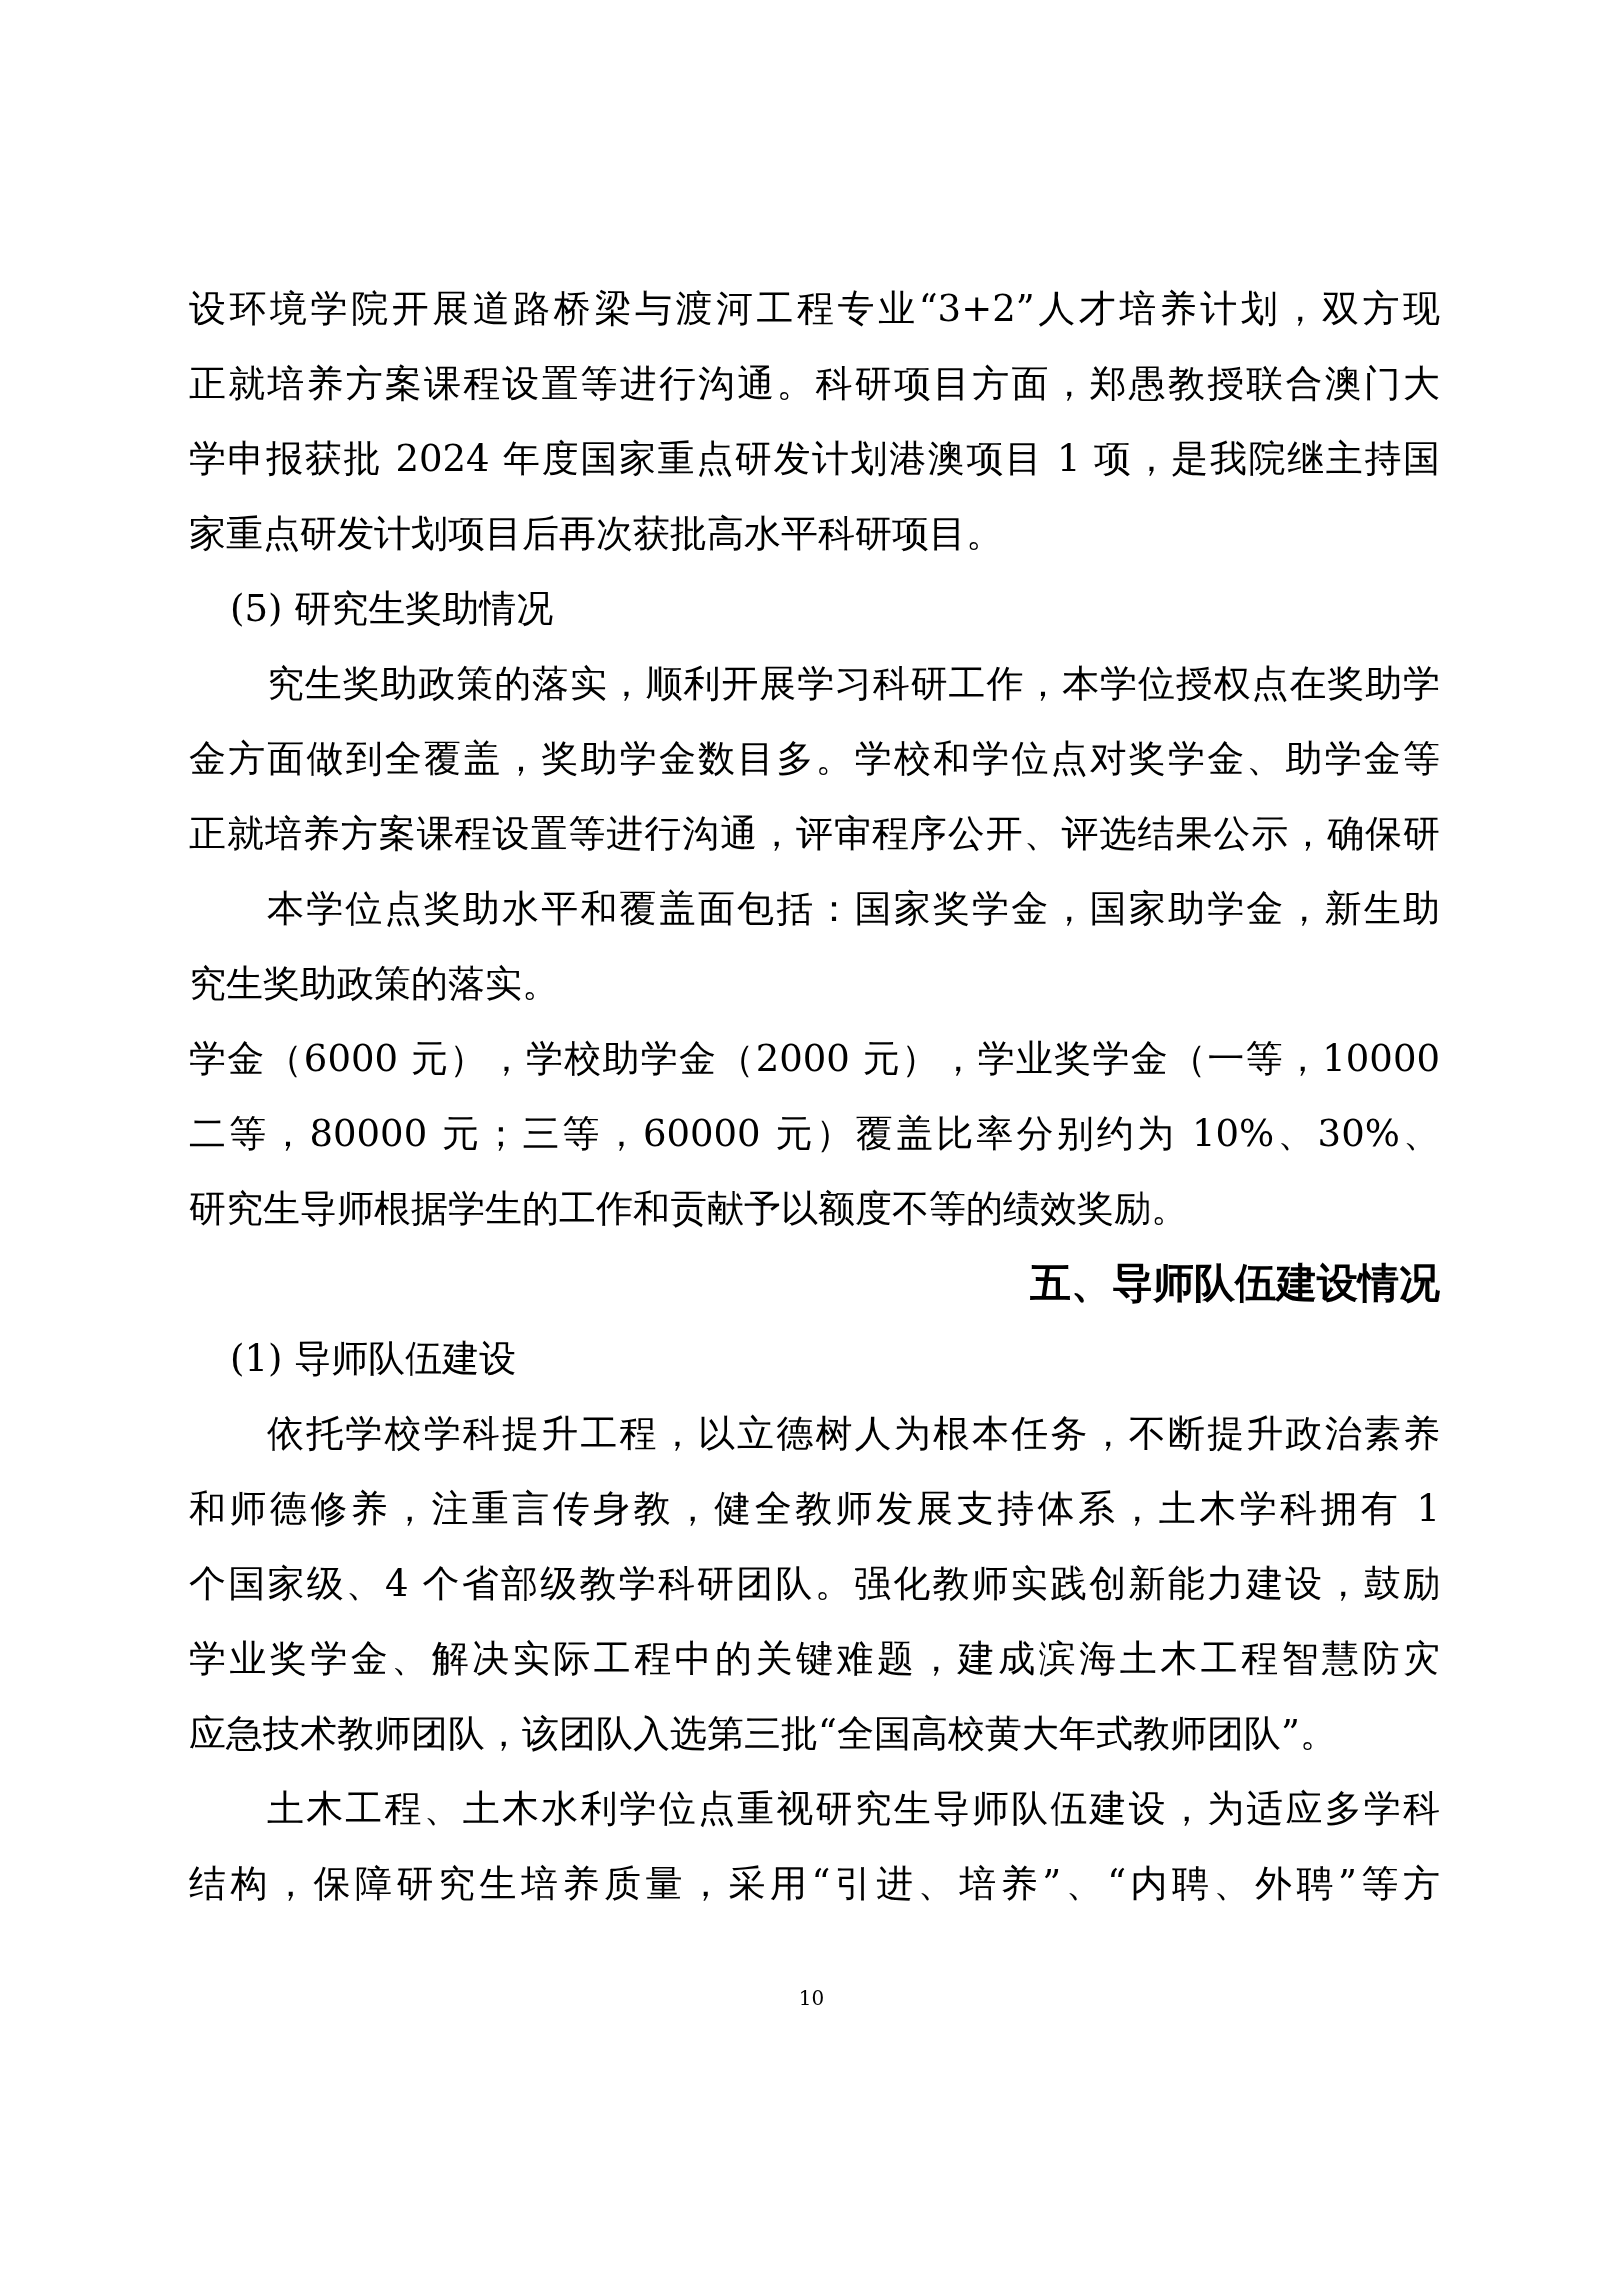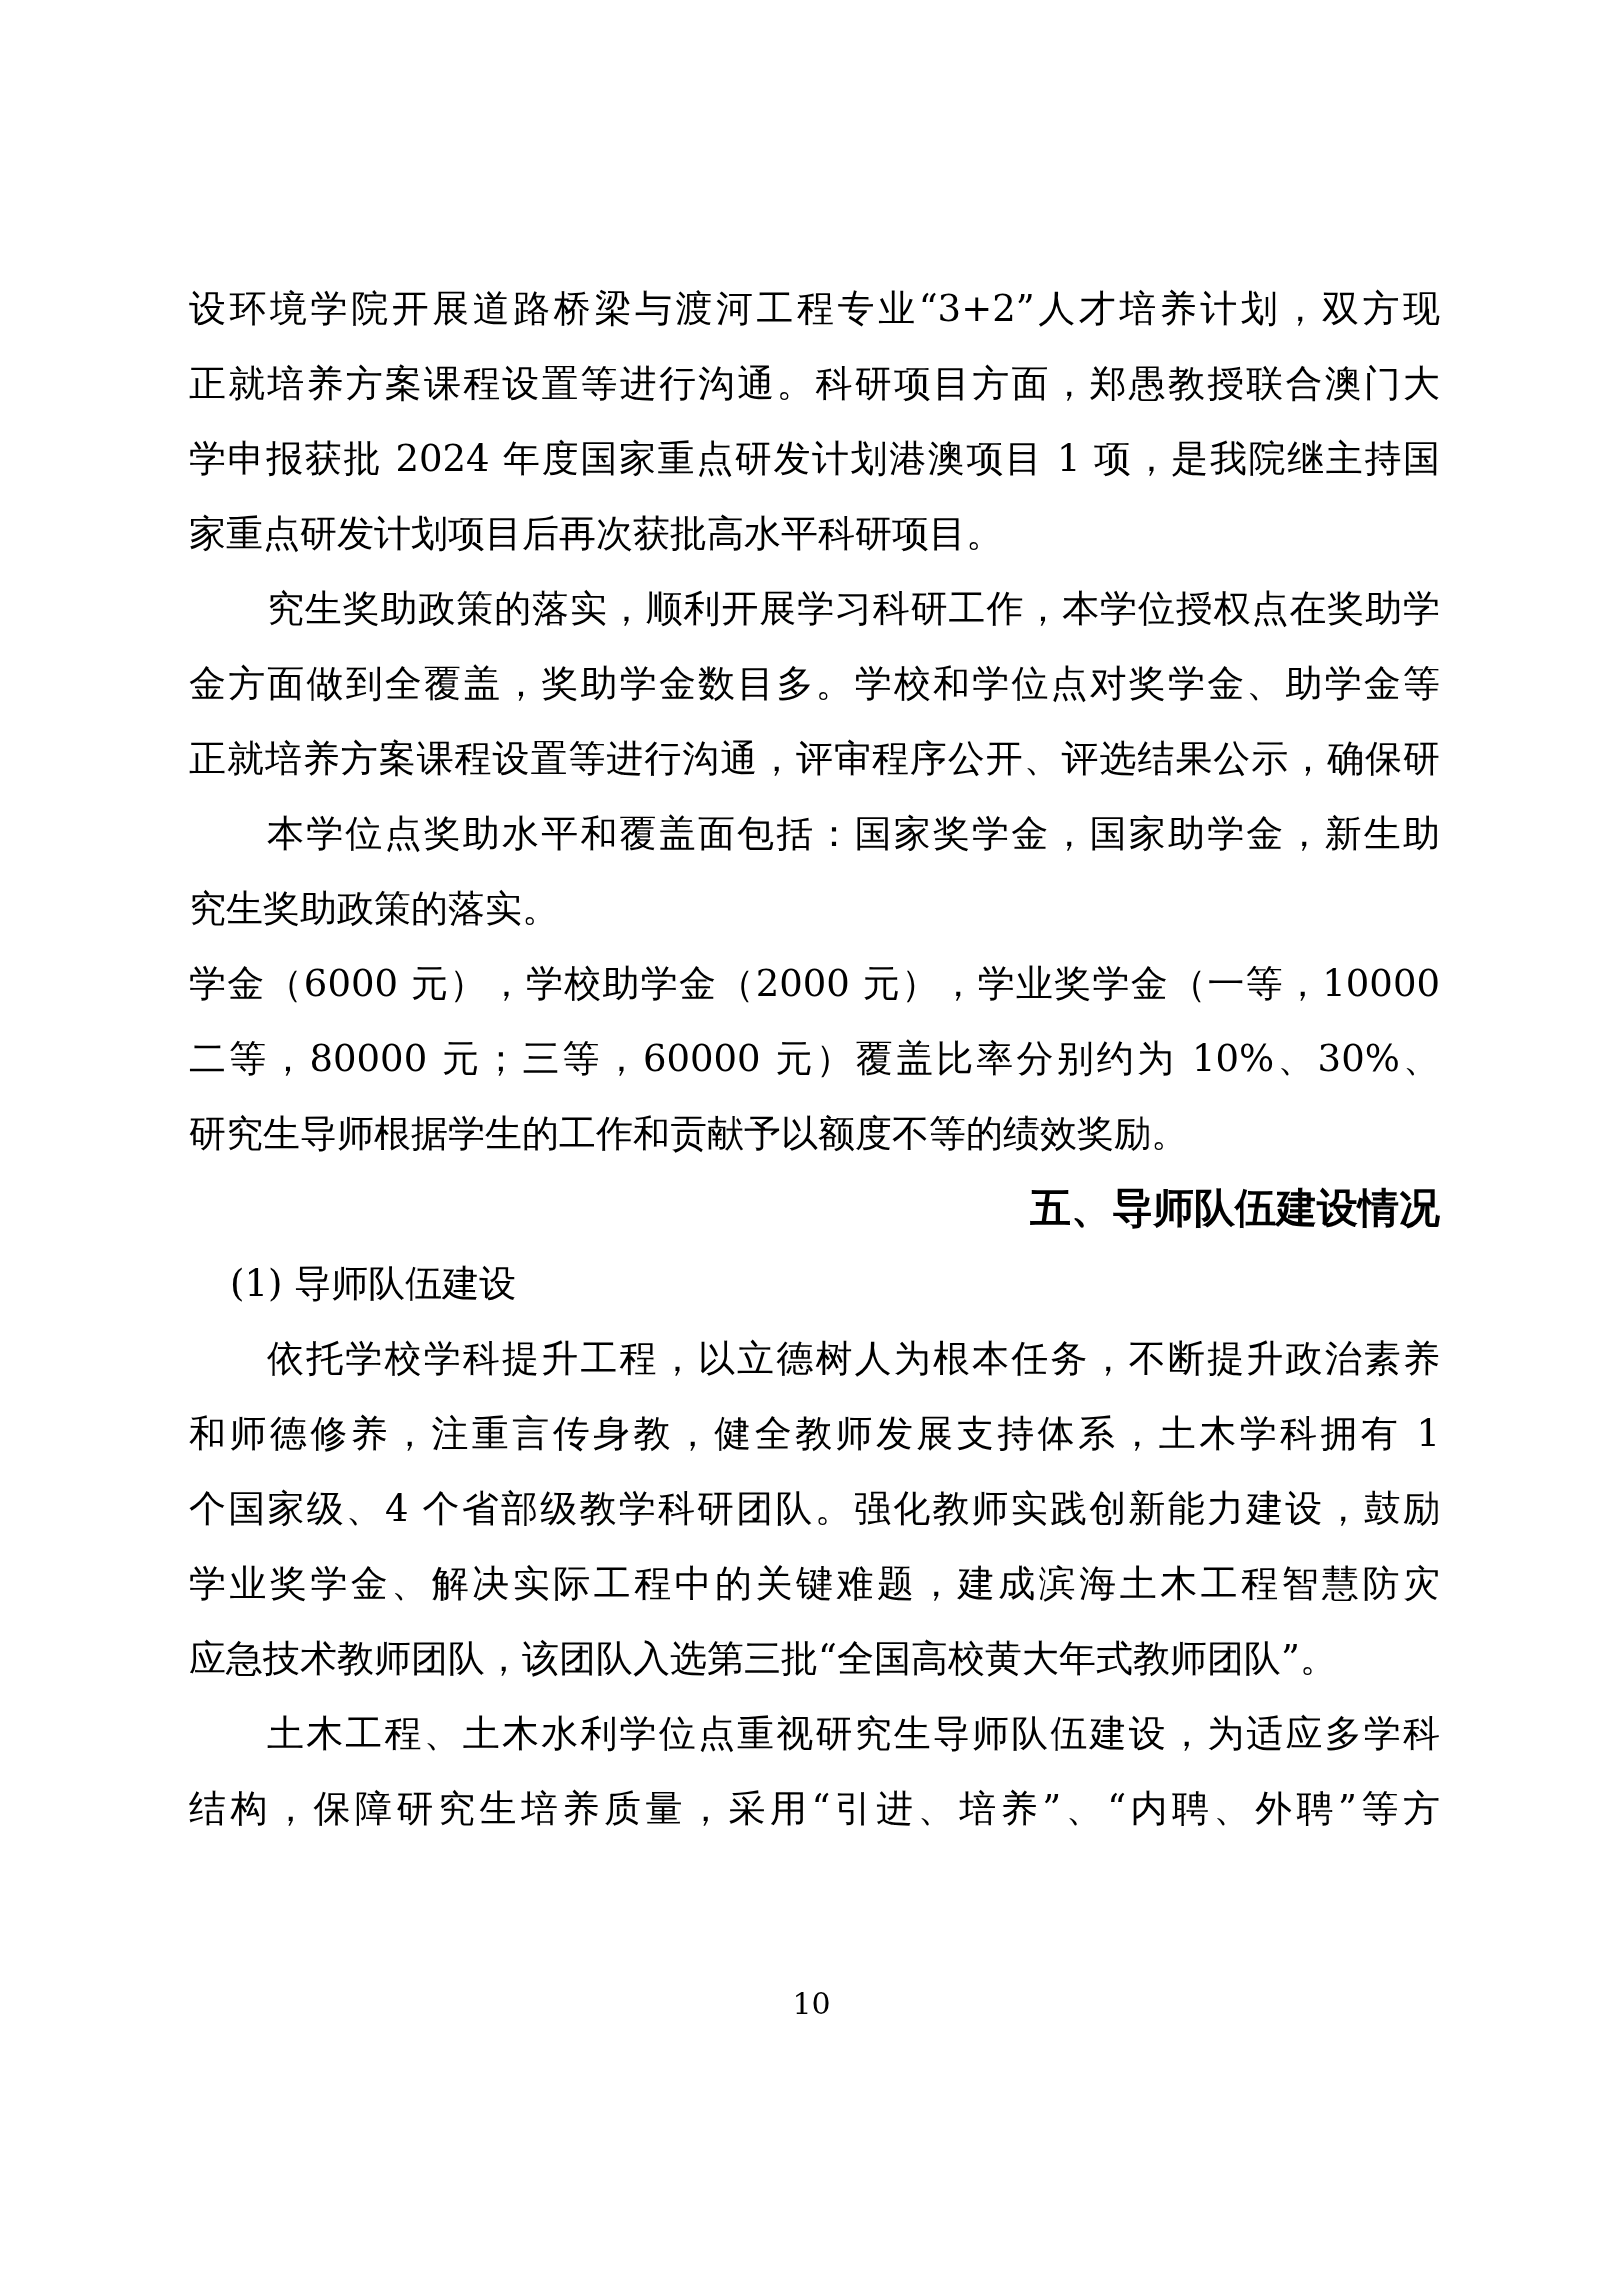--- a/index.html
+++ b/index.html
@@ -49,34 +49,35 @@
     font-weight: bold;
     font-family: "DejaVu Sans", "Liberation Sans", sans-serif;
     text-align: right;
   }
   .page-number {
     position: absolute;
     left: 0;
     top: 1986px;
     width: 1623px;
     text-align: center;
-    font-size: 30px;
+    font-size: 20px;
     font-family: "DejaVu Serif", "Liberation Serif", serif;
     color: #000000;
   }
 </style>
 </head>
 <body>
 
 <div class="page">
   <div class="content">
     <div class="line fill">设环境学院开展道路桥梁与渡河工程专业“3+2”人才培养计划，双方现</div>
     <div class="line fill">正就培养方案课程设置等进行沟通。科研项目方面，郑愚教授联合澳门大</div>
     <div class="line fill">学申报获批 2024 年度国家重点研发计划港澳项目 1 项，是我院继主持国</div>
     <div class="line">家重点研发计划项目后再次获批高水平科研项目。</div>
+    <div class="line subhead">(5) 研究生奖助情况</div>
     <div class="line indent fill">究生奖助政策的落实，顺利开展学习科研工作，本学位授权点在奖助学</div>
     <div class="line fill">金方面做到全覆盖，奖助学金数目多。学校和学位点对奖学金、助学金等</div>
     <div class="line fill">正就培养方案课程设置等进行沟通，评审程序公开、评选结果公示，确保研</div>
     <div class="line indent fill">本学位点奖助水平和覆盖面包括：国家奖学金，国家助学金，新生助</div>
     <div class="line">究生奖助政策的落实。</div>
     <div class="line fill">学金（6000 元），学校助学金（2000 元），学业奖学金（一等，10000 元；</div>
     <div class="line fill">二等，80000 元；三等，60000 元）覆盖比率分别约为 10%、30%、40%。</div>
     <div class="line">研究生导师根据学生的工作和贡献予以额度不等的绩效奖励。</div>
     <div class="line heading">五、导师队伍建设情况</div>
     <div class="line subhead">(1) 导师队伍建设</div>

